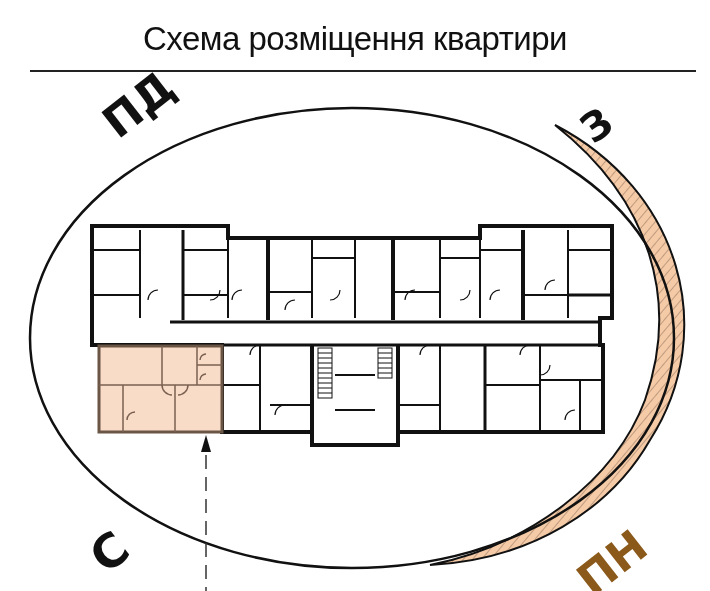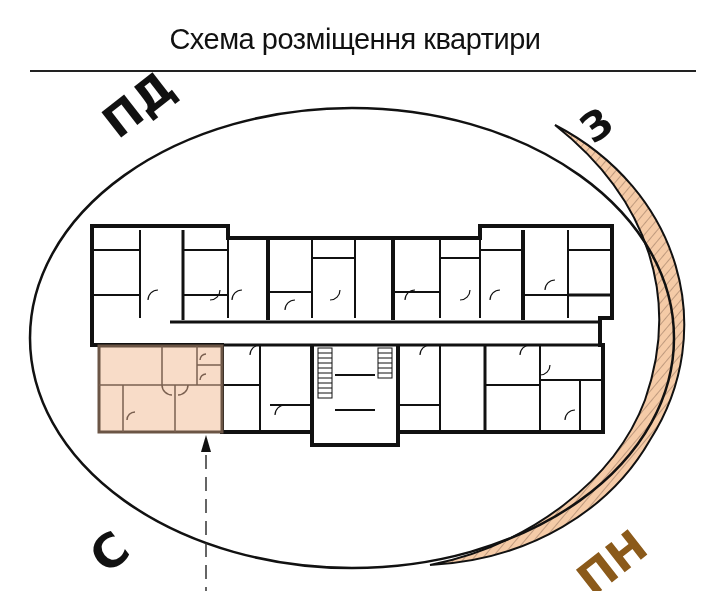--- a/index.html
+++ b/index.html
@@ -1,19 +1,19 @@
 <!DOCTYPE html>
 <html><head>
   <meta charset="utf-8">
   <style>
     html, body { margin: 0; padding: 0; background: #ffffff; }
     body { width: 710px; height: 591px; position: relative; overflow: hidden; font-family: "Liberation Sans", sans-serif; }
     .title {
       position: absolute; left: 0; top: 14px; width: 710px; text-align: center;
-      font-family: "Liberation Sans", sans-serif; font-size: 29px; color: #111;
+      font-family: "Liberation Sans", sans-serif; font-size: 33px; color: #111;
       letter-spacing: -0.5px; line-height: 50px;
     }
     .title-rule { position: absolute; left: 30px; top: 70px; width: 666px; height: 2px; background: #222; }
     svg.scene { position: absolute; left: 0; top: 0; }
     .dir { font-family: "DejaVu Sans", sans-serif; font-weight: bold; }
   </style>
 </head>
 <body>
 
 <div class="title">Схема розміщення квартири</div>

